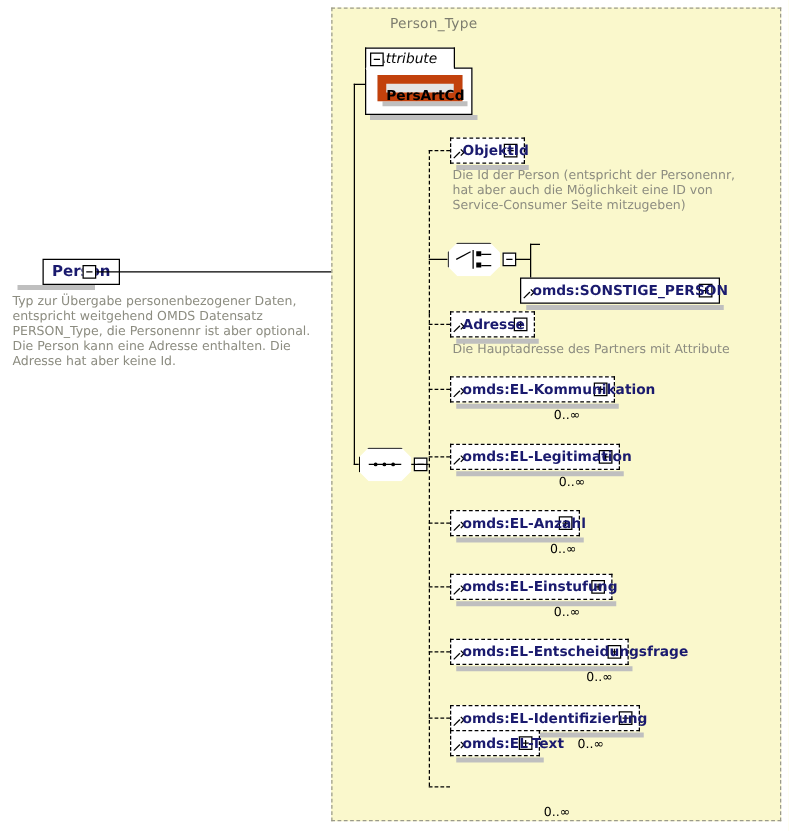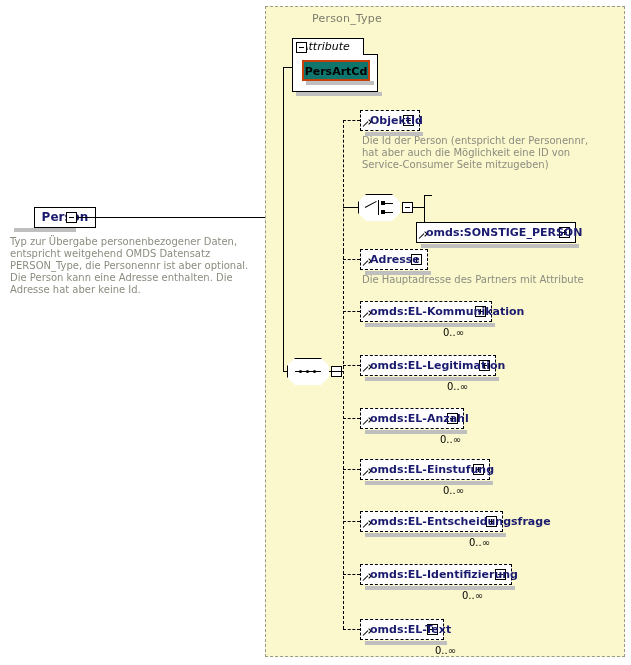--- a/index.html
+++ b/index.html
@@ -93,21 +93,21 @@
   }
   .attr-tab .expander{left:3px;top:3px;}
   .attr-body{
     position:absolute;left:292px;top:54px;width:86px;height:38px;
     box-sizing:border-box;background:#fff;border:1px solid #000;
   }
   .attr-body-shadow{position:absolute;left:296px;top:92px;width:86px;height:4px;background:#bfbfbf;}
   .attr-tab-cover{position:absolute;left:293px;top:54px;width:70px;height:2px;background:#fff;}
   .attr-item{
     position:absolute;left:302px;top:60px;width:68px;height:21px;
-    box-sizing:border-box;background:#0f766e;border:2px solid #c2410c;
+    box-sizing:border-box;background:#e5e5e5;border:7px solid #c2410c;
     font-size:11px;font-weight:bold;color:#000;line-height:19px;text-align:center;
   }
   .attr-item-shadow{position:absolute;left:306px;top:81px;width:68px;height:4px;background:#bfbfbf;}
 
   
   .node{
     position:absolute;width:42px;height:27px;
   }
   .node .hex{
     position:absolute;left:0;top:0;width:42px;height:27px;
@@ -287,21 +287,21 @@
   <div class="occ" style="left:469px;top:537px;">0..∞</div>
 
   <div class="el opt" style="left:360px;top:564px;width:152px;">
     <span class="arw"></span>
     <span class="lbl">omds:EL-Identifizierung</span>
     <div class="expander plus"></div>
     <div class="shadow"></div>
   </div>
   <div class="occ" style="left:462px;top:590px;">0..∞</div>
 
-  <div class="el opt" style="left:360px;top:619px;width:84px;text-align:center;">
+  <div class="el opt" style="left:360px;top:584px;width:72px;text-align:center;">
     <span class="arw"></span>
     <span class="lbl">omds:EL-Text</span>
     <div class="expander plus"></div>
     <div class="shadow"></div>
   </div>
   <div class="occ" style="left:435px;top:645px;">0..∞</div>
 
 </div>
 
 </body></html>

